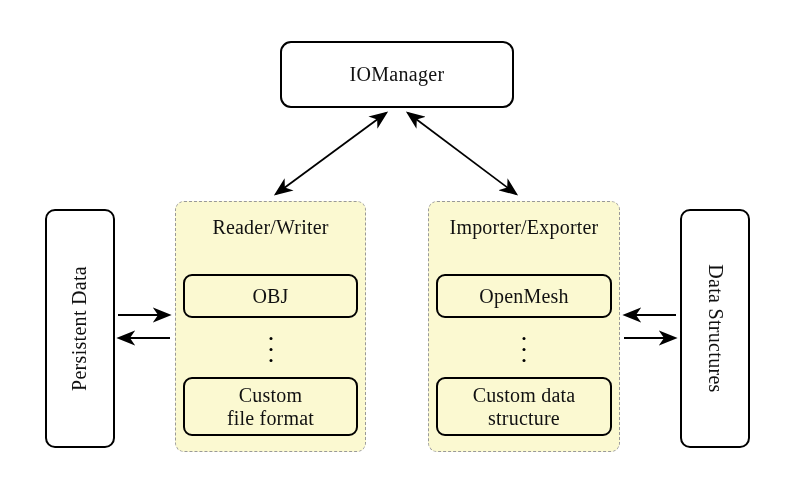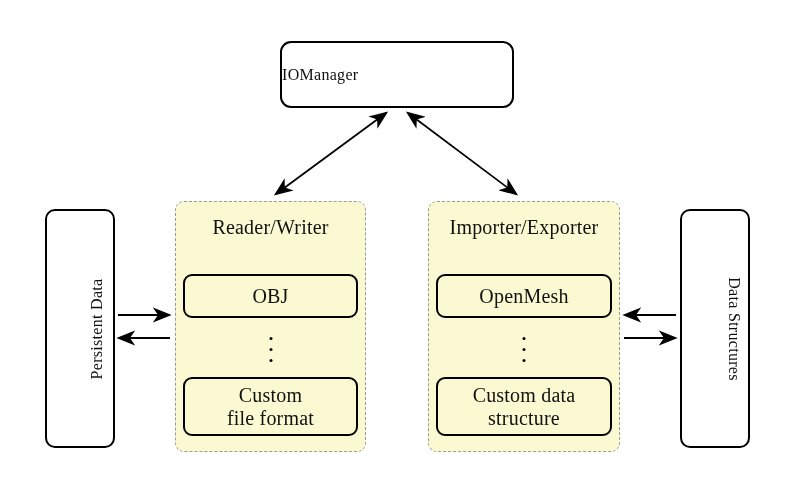--- a/index.html
+++ b/index.html
@@ -29,21 +29,22 @@
     pointer-events: none;
   }
   
   .node {
     position: absolute;
     background: var(--box-fill);
     border: 2.5px solid var(--line-color);
     border-radius: 11px;
     display: flex;
     align-items: center;
-    font-size: 16px;
+    justify-content: center;
+    font-size: 20px;
     letter-spacing: 0.3px;
   }
   .node-iomanager { left: 280px; top: 41px; width: 234px; height: 67px; }
   .node-persistent { left: 45px; top: 209px; width: 70px; height: 239px; border-radius: 10px; }
   .node-datastructures { left: 680px; top: 209px; width: 70px; height: 239px; border-radius: 10px; }
   .vtext-ccw { transform: rotate(-90deg); white-space: nowrap; }
   .vtext-cw  { transform: rotate(90deg);  white-space: nowrap; }
   
   .group {
     position: absolute;

